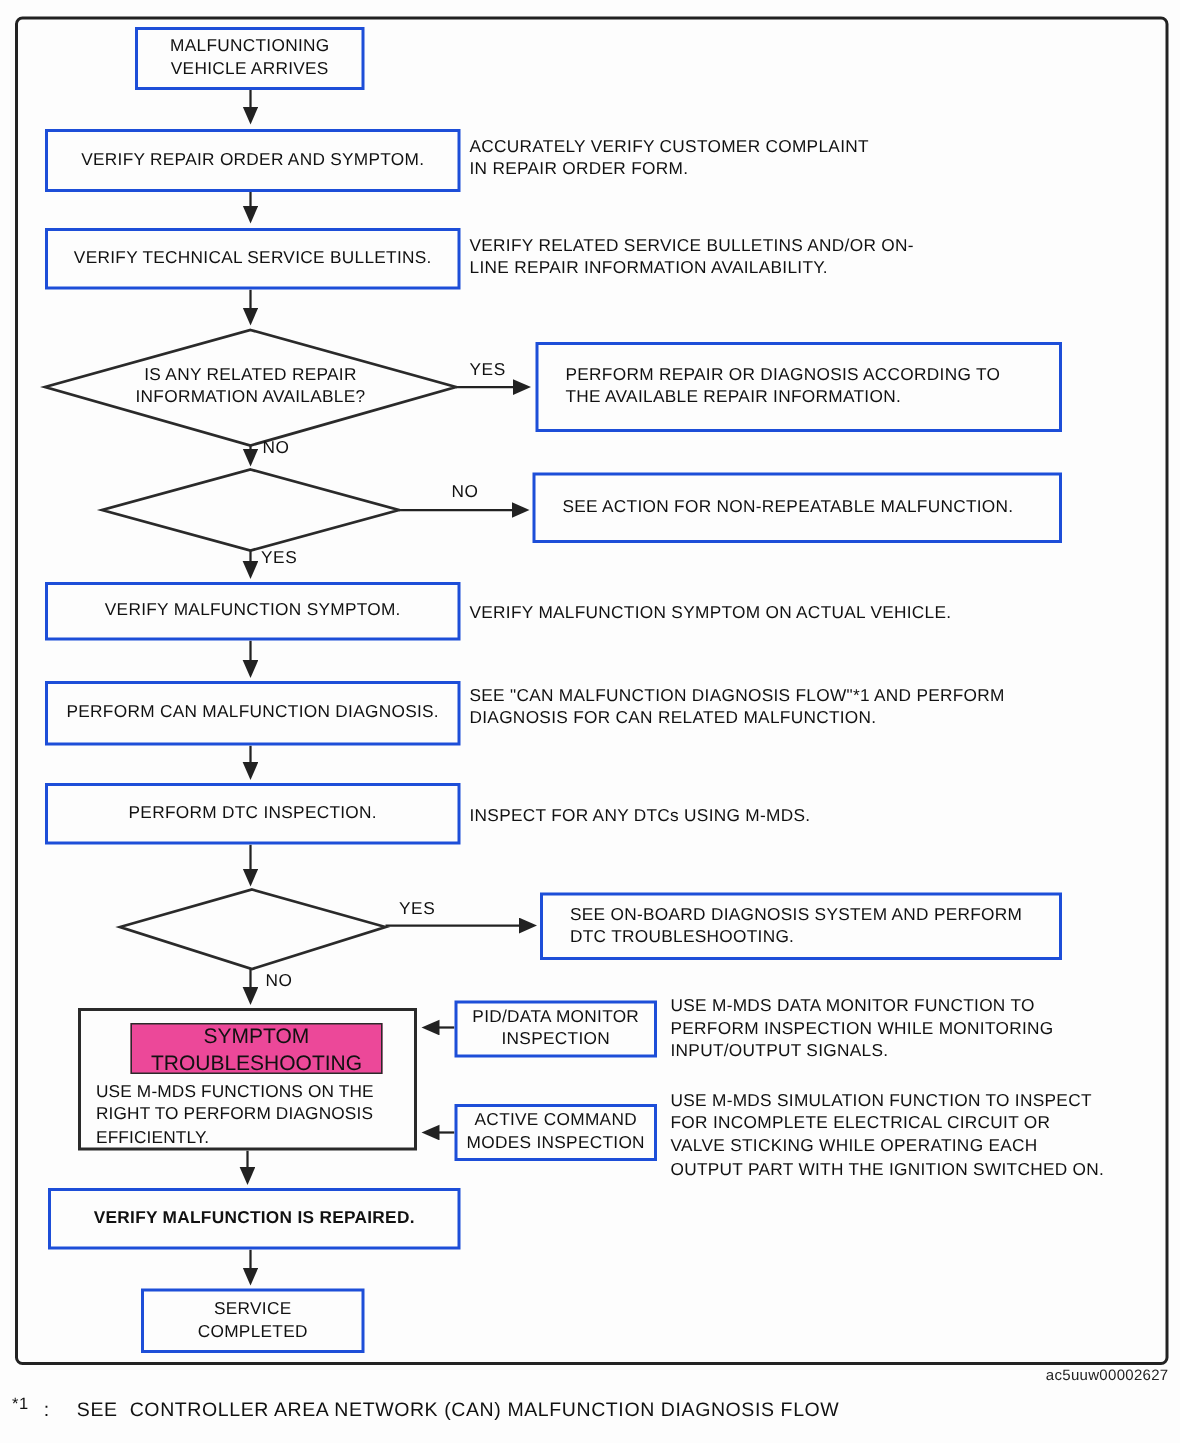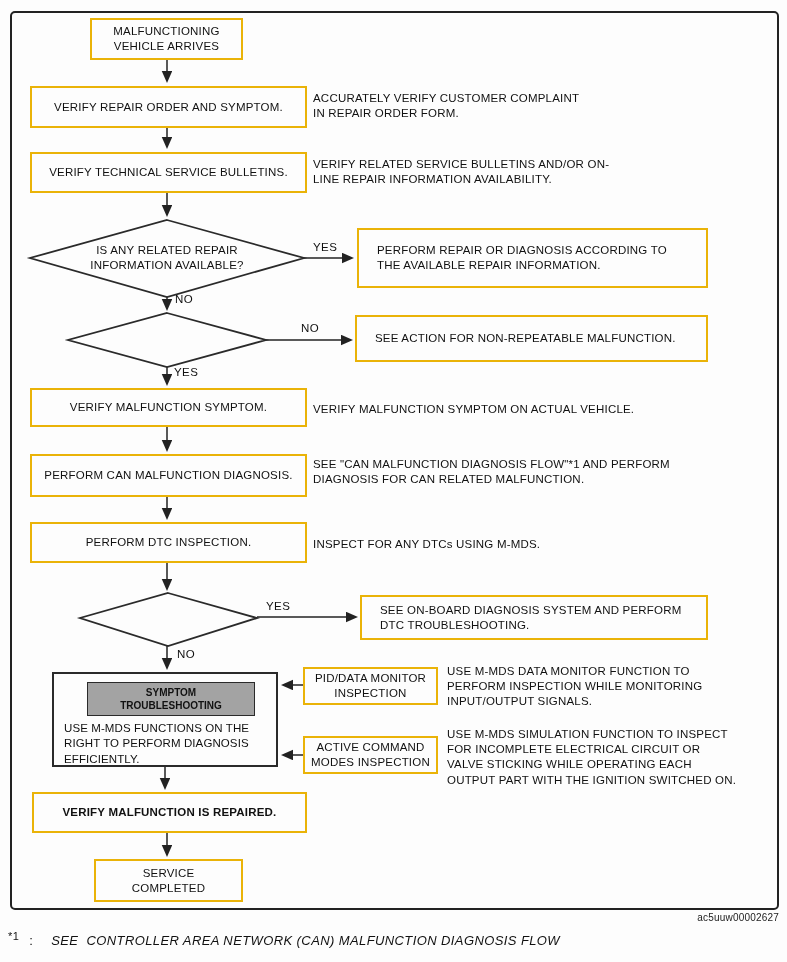--- a/index.html
+++ b/index.html
@@ -2,41 +2,41 @@
 <html><head>
 <meta charset="utf-8">
 <style>
   * { margin:0; padding:0; box-sizing:border-box; }
   html,body { background:#ffffff; }
   body { font-family:"Liberation Sans", sans-serif; color:#111; }
   .canvas { position:relative; width:787px; height:962px; background:#fdfdfd; overflow:hidden; }
   .frame { position:absolute; left:10px; top:11px; width:769px; height:899px;
            border:2px solid #222; border-radius:5px; background:transparent; }
   svg.connectors { position:absolute; left:0; top:0; width:787px; height:962px; }
-  .box { position:absolute; border:2px solid #eab308; background:#fdfdfd;
+  .box { position:absolute; border:2px solid #1d4ed8; background:#fdfdfd;
          display:flex; align-items:center; justify-content:center;
          text-align:center; font-size:11.5px; letter-spacing:0.2px;
          line-height:1.3; white-space:pre-line; }
   .box.left { justify-content:flex-start; text-align:left; padding-left:18px; padding-right:6px; }
   .dtext { position:absolute; display:flex; align-items:center; justify-content:center;
            text-align:center; font-size:11.5px; letter-spacing:0.2px; line-height:1.3;
            white-space:pre-line; }
   .note { position:absolute; font-size:11.5px; letter-spacing:0.2px; line-height:1.32;
           white-space:pre-line; }
   .lbl { position:absolute; font-size:11.5px; letter-spacing:0.4px; }
   .outerbox { position:absolute; border:2px solid #2a2a2a; background:#fdfdfd; }
-  .innerbox { position:absolute; border:1.5px solid #2a2a2a; background:#a3a3a3;
+  .innerbox { position:absolute; border:1.5px solid #2a2a2a; background:#ec4899;
               display:flex; align-items:center; justify-content:center; text-align:center;
-              font-size:10px; line-height:1.3; white-space:pre-line;font-weight:bold; }
+              font-size:14px; line-height:1.3; white-space:pre-line; }
   .innertext { position:absolute; font-size:11.5px; line-height:1.33; white-space:pre-line; letter-spacing:0.1px; }
   .watermark { position:absolute; right:8px; top:912px; font-size:10px; letter-spacing:0.2px; color:#222; }
   .footnote { position:absolute; left:8px; top:930px; font-size:13px; letter-spacing:0.4px; color:#111; }
   .footnote .marker { font-size:11px; vertical-align:5px; }
   .footnote .colon { margin:0 18px 0 10px; }
-  .footnote .ftext { white-space:pre;font-style:italic; }
+  .footnote .ftext { white-space:pre; }
 </style>
 </head>
 <body>
 
 <div class="canvas">
 
   <svg class="connectors" viewBox="0 0 787 962" xmlns="http://www.w3.org/2000/svg">
     <defs>
       <marker id="ah" markerWidth="9" markerHeight="8" refX="6" refY="3.5" orient="auto">
         <path d="M0,0 L8,3.5 L0,7 z" fill="#222"></path>

